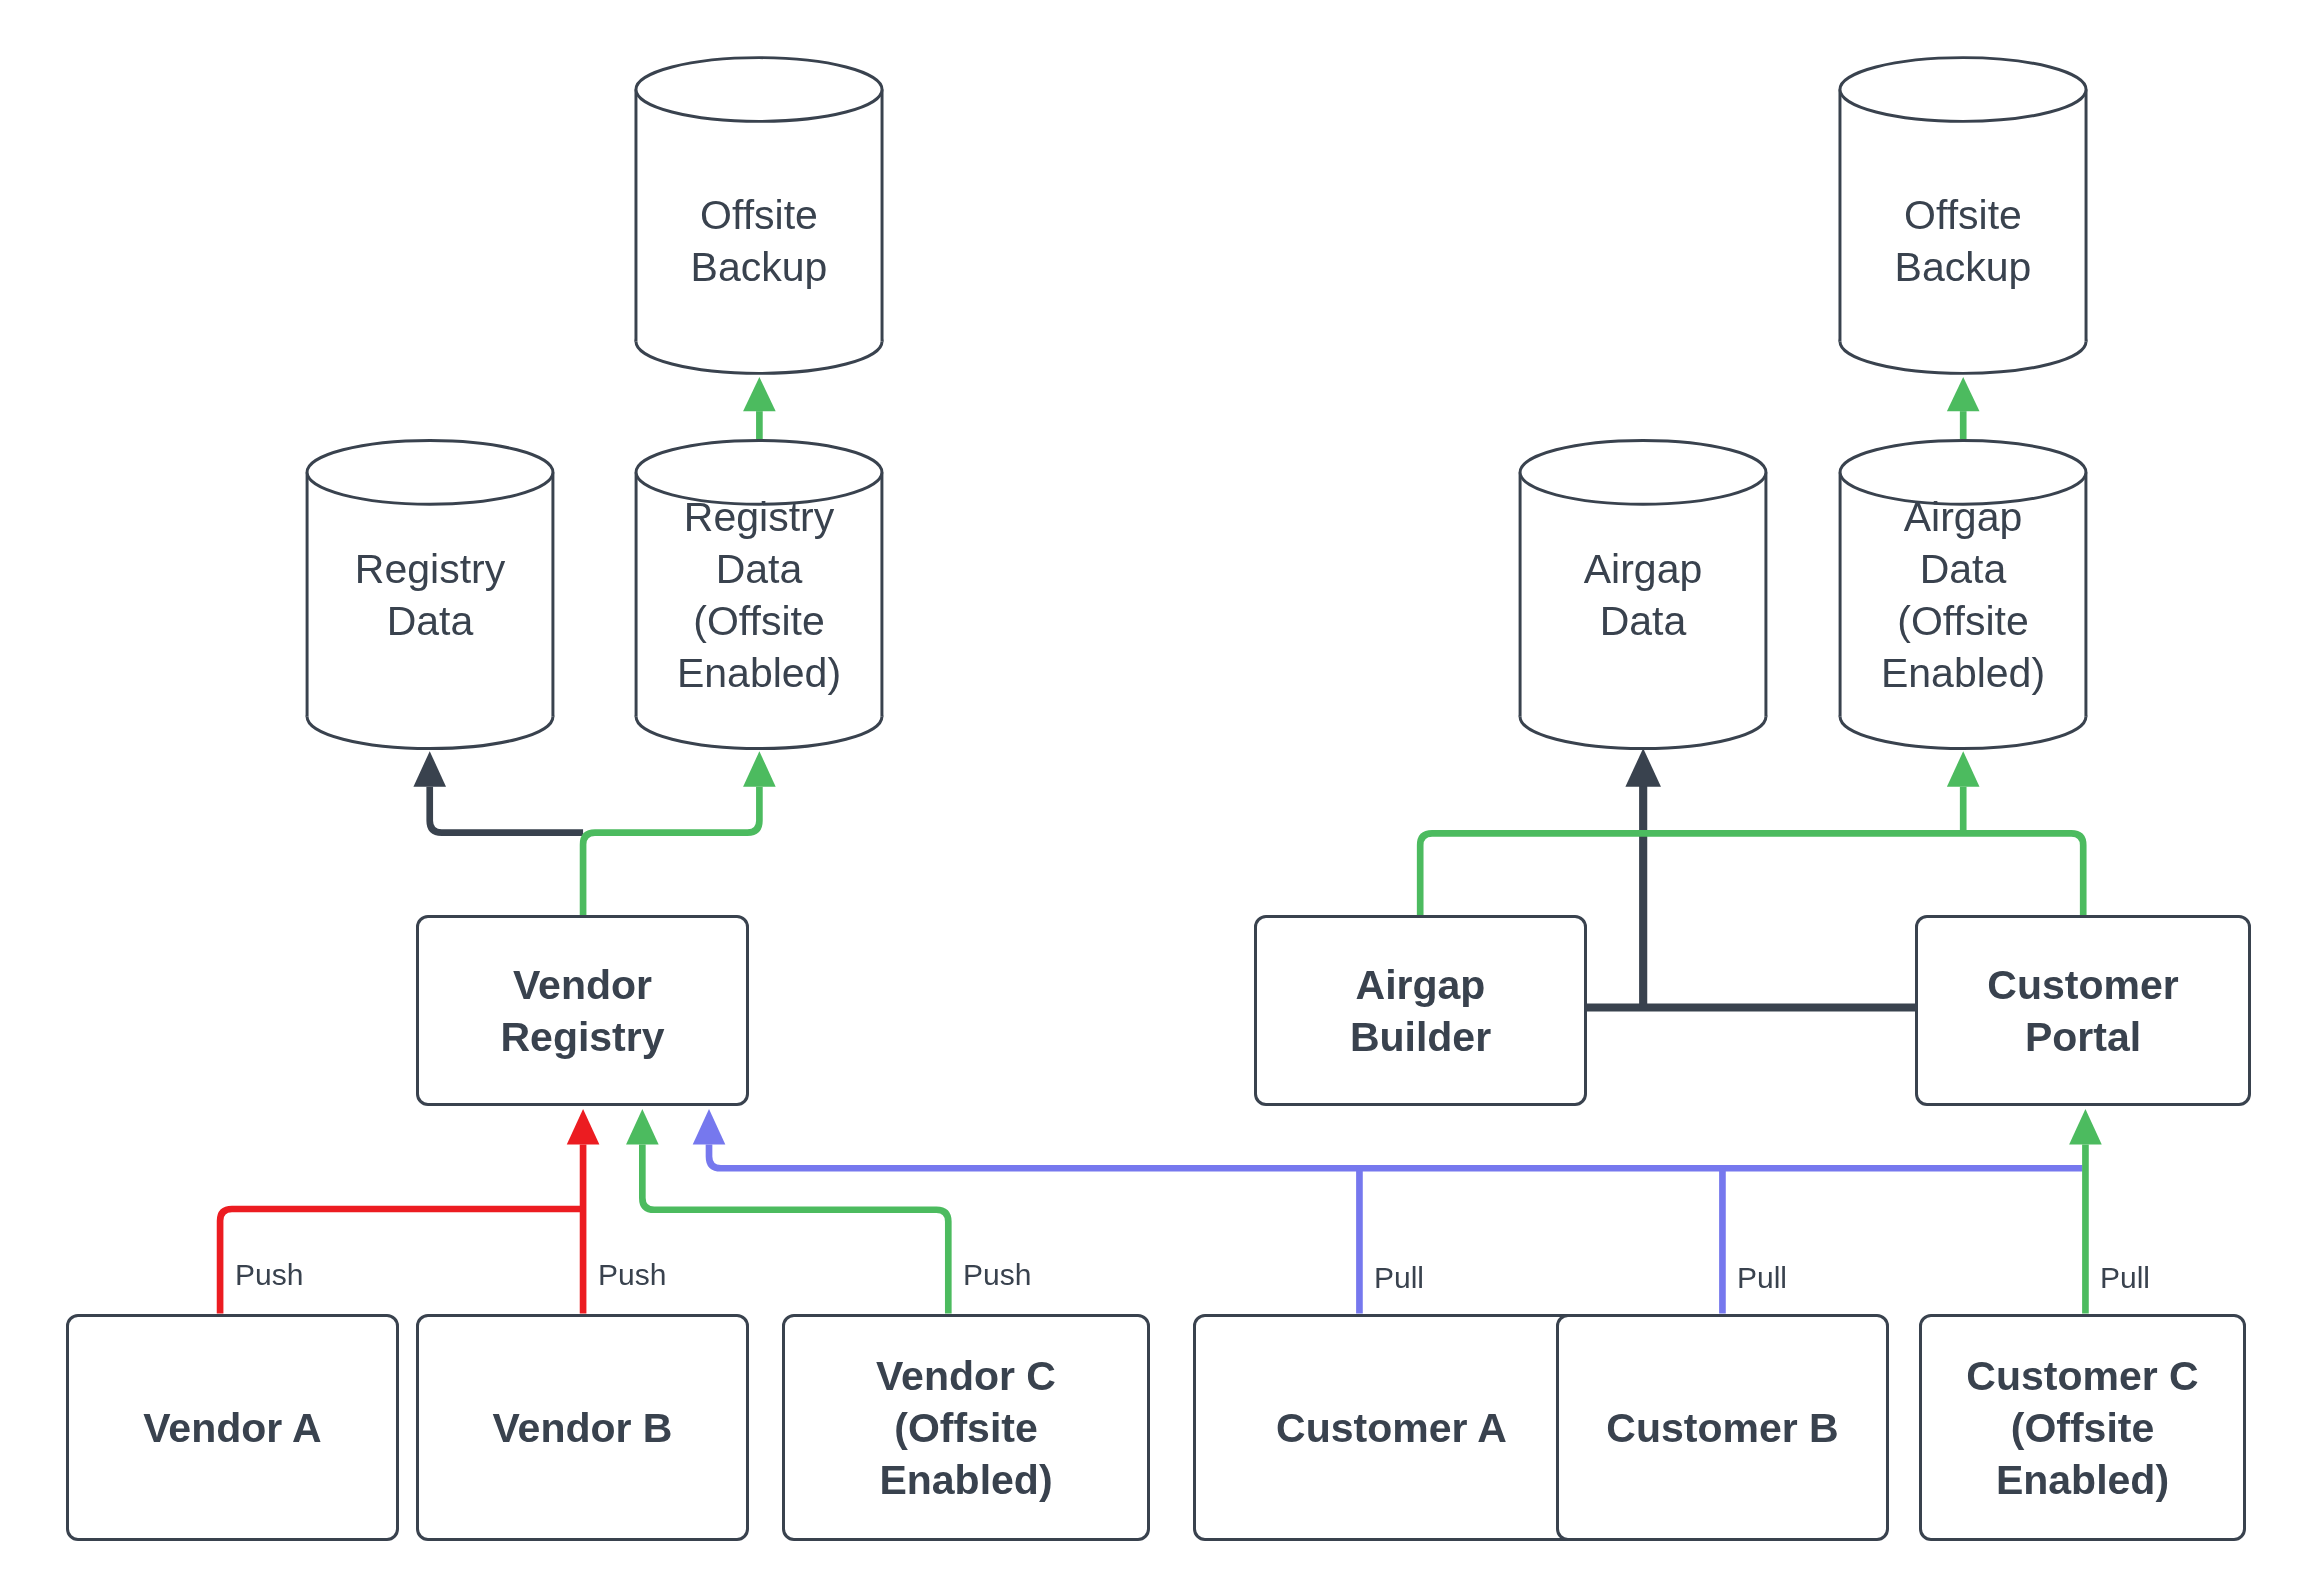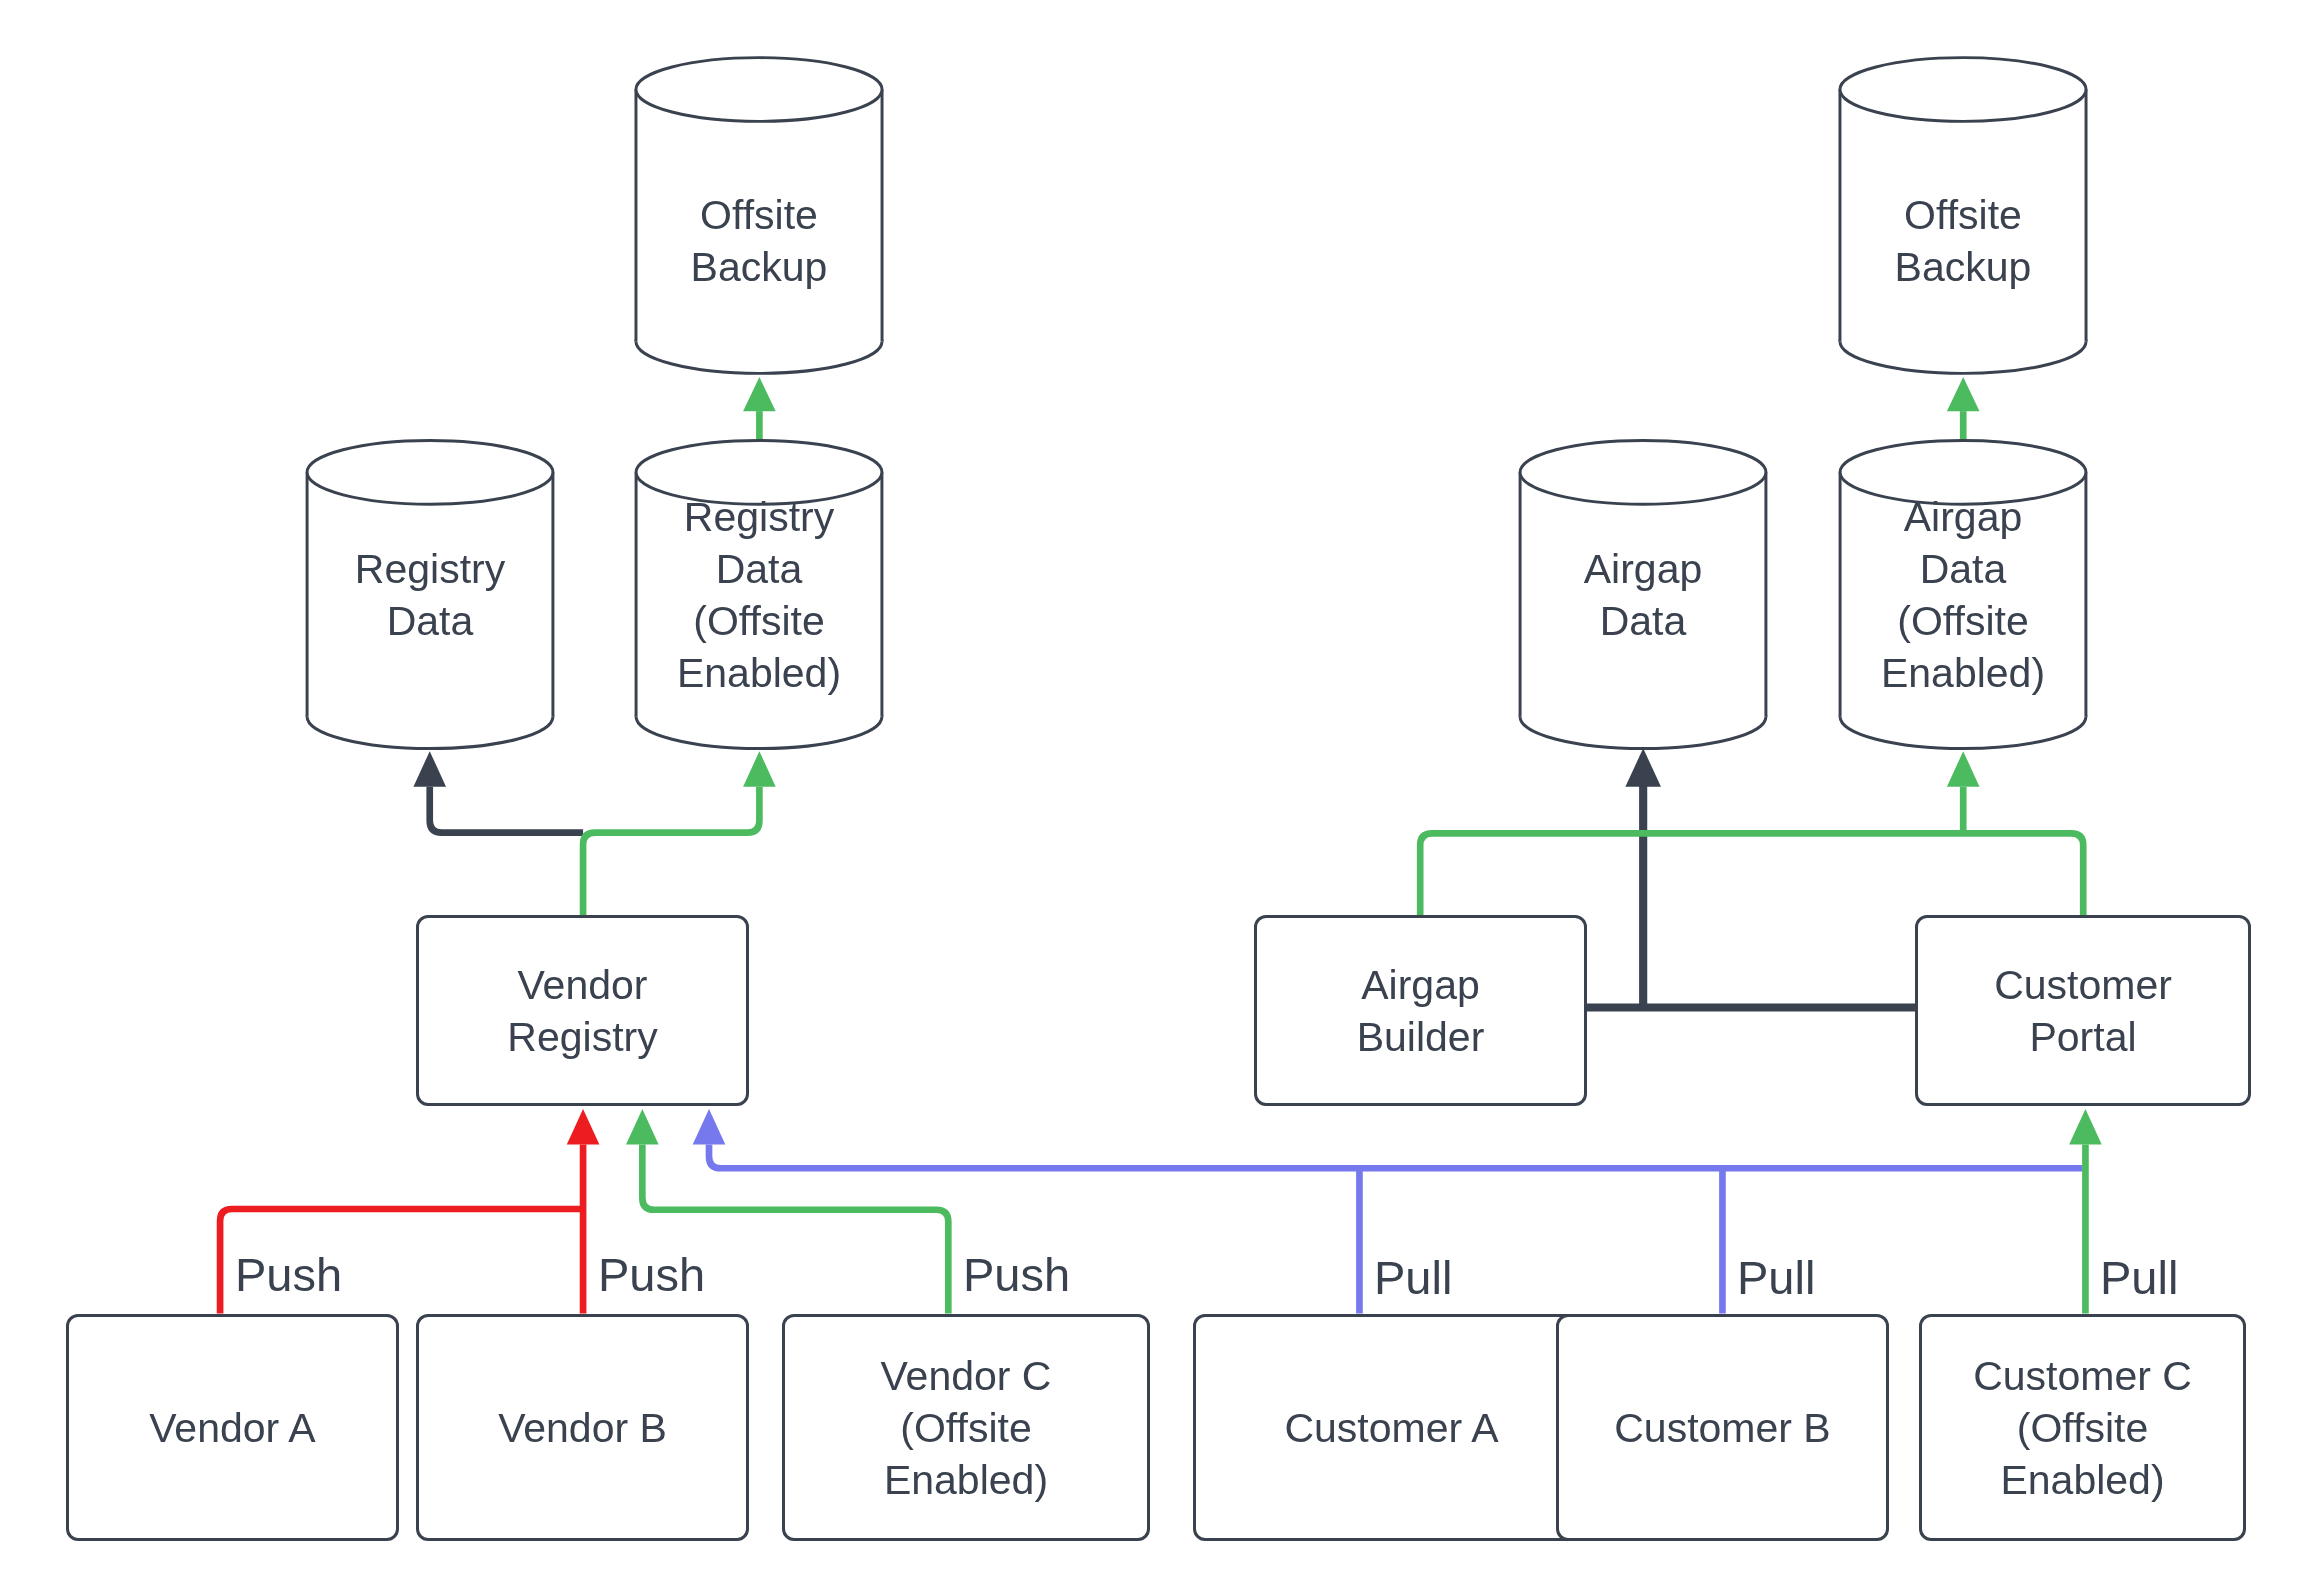--- a/index.html
+++ b/index.html
@@ -14,35 +14,36 @@
   .node{position:absolute;box-sizing:border-box;}
   .box{
     border:3px solid var(--ink);
     border-radius:12px;
     background:#fff;
     display:flex;align-items:center;justify-content:center;
     text-align:center;
     color:var(--ink);
     font-size:41px;line-height:52px;
     white-space:pre-line;
+    font-weight:bold;
   }
   .cyl{position:absolute;}
   .cyl-label{
     position:absolute;
     display:flex;align-items:center;justify-content:center;
     text-align:center;
     color:var(--ink);
     font-size:41px;line-height:52px;
     white-space:pre-line;
     pointer-events:none;
   }
   .edge-label{
     position:absolute;
     color:var(--ink);
-    font-size:47px;line-height:52px;
+    font-size:30px;line-height:52px;
     white-space:nowrap;
   }
 </style>
 </head>
 <body>
 
 <div class="canvas">
 
   <svg class="edges" viewBox="0 0 3114 2149" fill="none">
 

